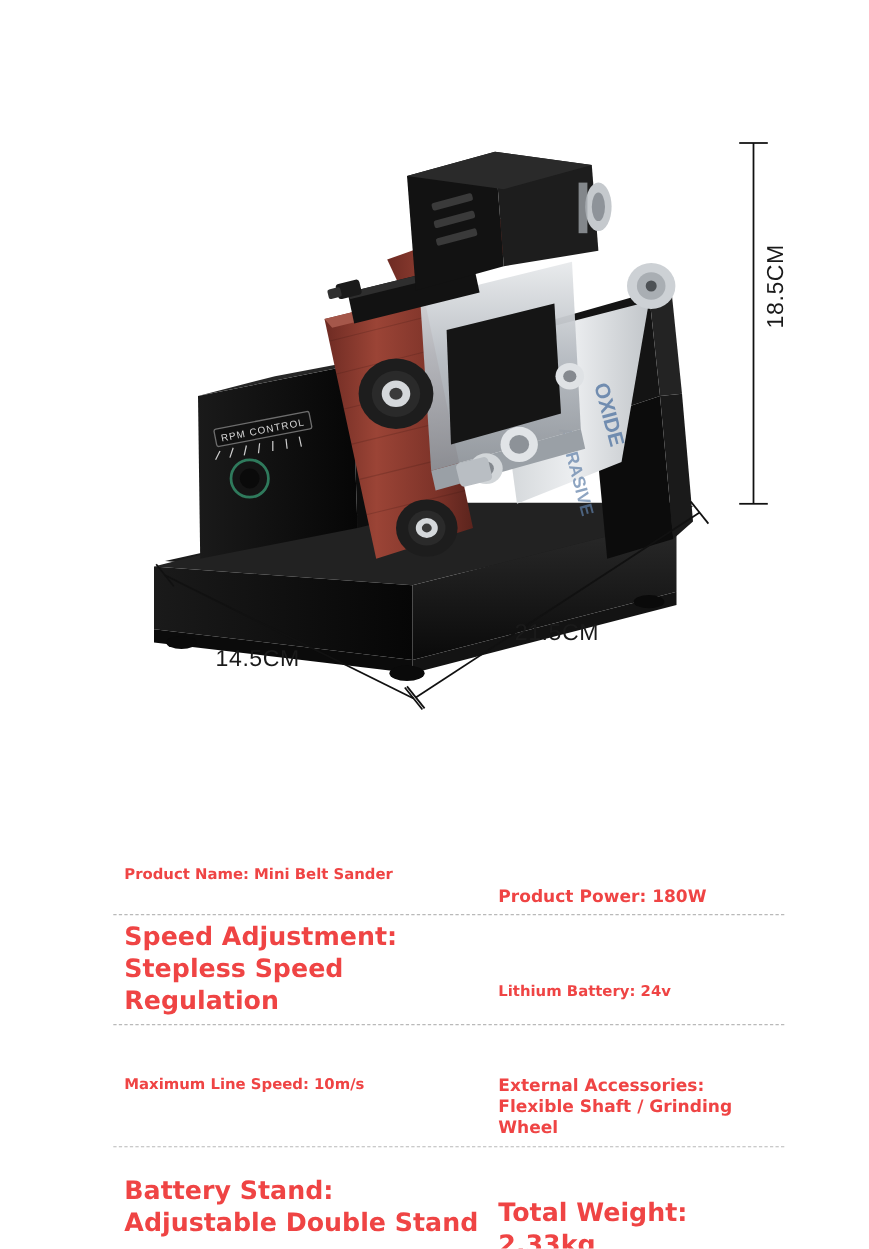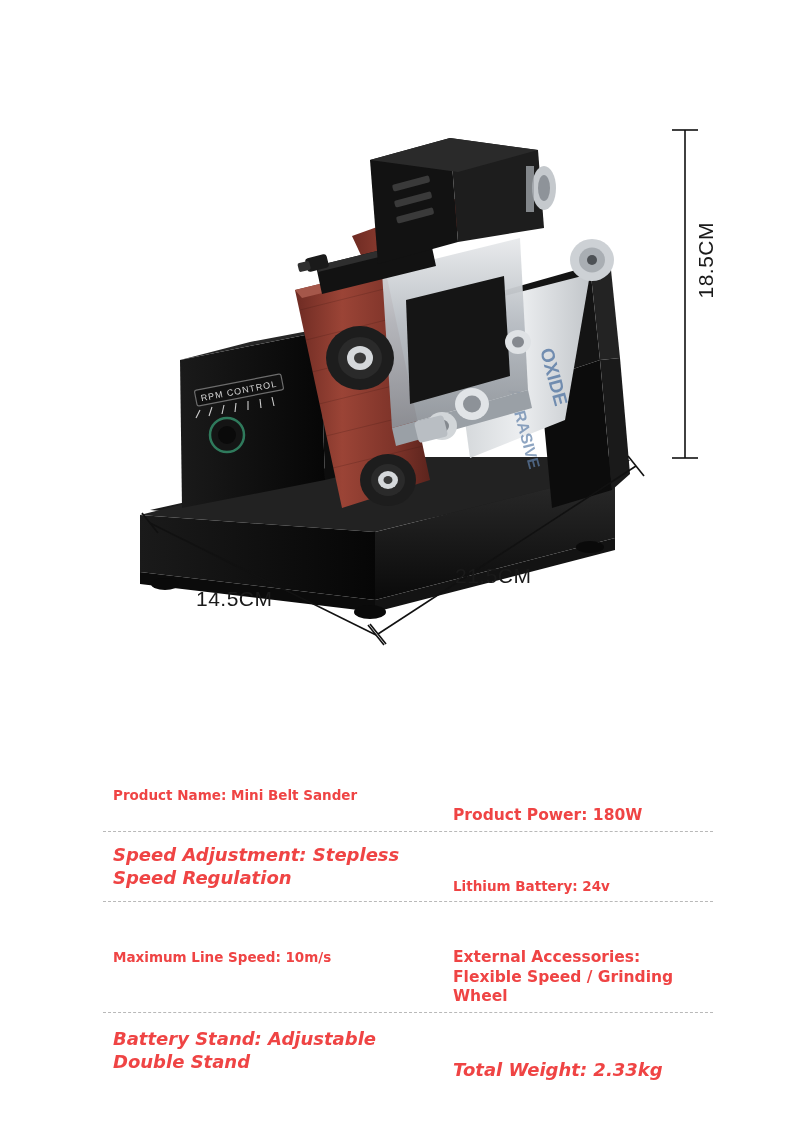--- a/index.html
+++ b/index.html
@@ -41,21 +41,21 @@
     white-space: nowrap;
   }
   .dim-height {
     left: 694px;
     top: 222px;
     writing-mode: vertical-rl;
     transform: rotate(180deg);
     font-size: 21px;
   }
   .dim-depth {
-    left: 455px;
+    left: 468px;
     top: 564px;
   }
   .dim-width {
     left: 196px;
     top: 587px;
   }
 
   
   .spec-table {
     position: absolute;
@@ -87,21 +87,21 @@
     margin-top: 40px;
   }
   .spec-text {
     font-family: "DejaVu Sans", sans-serif;
     font-weight: bold;
     color: #ef4444;
     line-height: 1.25;
   }
   .sz-14 { font-size: 13.5px; }
   .sz-15 { font-size: 15.5px; }
-  .sz-16 { font-size: 18px; font-style: italic; }
+  .sz-16 { font-size: 23px; }
 </style>
 </head>
 <body>
 
 <div class="product-area">
 
   <svg class="sander-svg" width="600" height="580" viewBox="0 0 600 580">
 
     <defs>
       <linearGradient id="gBlack" x1="0" y1="0" x2="0" y2="1">
@@ -295,21 +295,21 @@
     <div class="spec-cell right">
       <div class="spec-text sz-14">Lithium Battery: 24v</div>
     </div>
   </div>
 
   <div class="spec-row">
     <div class="spec-cell left">
       <div class="spec-text sz-14">Maximum Line Speed: 10m/s</div>
     </div>
     <div class="spec-cell right">
-      <div class="spec-text sz-15">External Accessories: Flexible Speed / Grinding Wheel</div>
+      <div class="spec-text sz-15">External Accessories: Flexible Shaft / Grinding Wheel</div>
     </div>
   </div>
 
   <div class="spec-row">
     <div class="spec-cell left">
       <div class="spec-text sz-16">Battery Stand: Adjustable Double Stand</div>
     </div>
     <div class="spec-cell right">
       <div class="spec-text sz-16">Total Weight: 2.33kg</div>
     </div>

